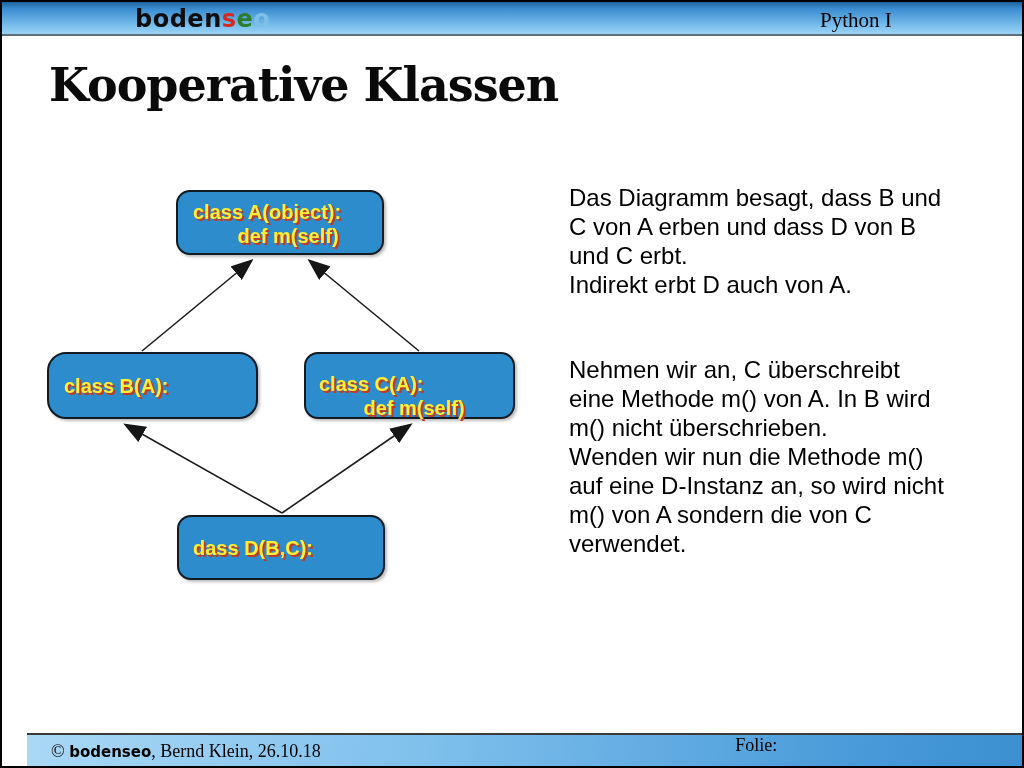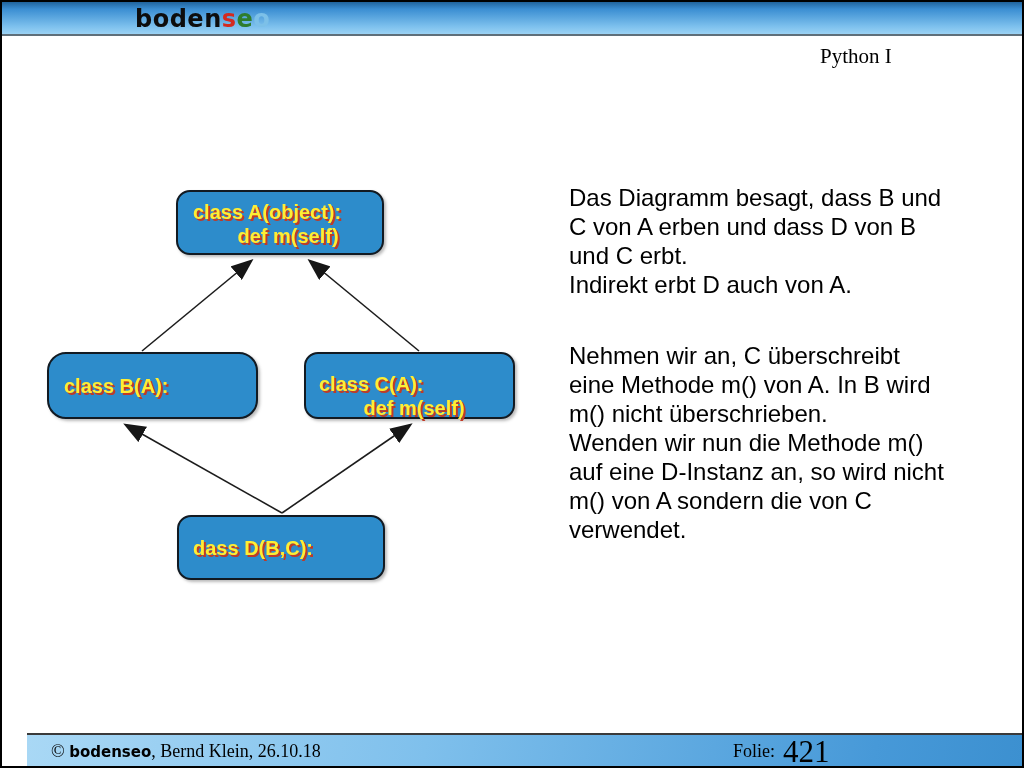--- a/index.html
+++ b/index.html
@@ -33,21 +33,20 @@
   .logo .l-black { color: #0d0d0d; }
   .logo .l-red   { color: #d42a20; }
   .logo .l-green { color: #2e7d2e; }
   .logo .l-blue  { color: #7cc0e8; }
   .header-course {
     position: absolute;
     left: 818px; top: 6px;
     font-family: "Liberation Serif", serif;
     font-size: 21px;
     color: #000;
-    margin-top: 36px;
   }
 
   
   .slide-title {
     position: absolute;
     left: 47px; top: 56px;
     font-family: "DejaVu Serif", "Liberation Serif", serif;
     font-weight: bold;
     font-size: 46px;
     letter-spacing: -1px;
@@ -84,21 +83,21 @@
   .main-text {
     position: absolute;
     left: 567px; top: 152px;
     width: 432px;
     font-family: "Liberation Sans", sans-serif;
     font-size: 24px;
     line-height: 29px;
     color: #000;
     white-space: pre-line;
   }
-  .main-text .para + .para { margin-top: 13px; }
+  .main-text .para + .para { margin-top: 27px; }
 
   
   .footer-bar {
     position: absolute;
     left: 0; right: 0; bottom: 0;
     height: 33px;
     background: linear-gradient(100deg, #a9d8f5 0%, #7fc0ec 40%, #4799d8 85%, #3c90d0 100%);
     border-top: 2px solid #3a3a3a;
     margin-left: 25px;
   }
@@ -115,20 +114,21 @@
     font-weight: bold;
     font-size: 15px;
   }
   .footer-right {
     position: absolute;
     left: 706px; top: 0;
     height: 33px;
     display: flex;
     align-items: center;
     gap: 8px;
+    flex-direction: column;
   }
   .folie-label {
     font-family: "Liberation Serif", serif;
     font-size: 18px;
     color: #000;
   }
   .folie-number {
     font-family: "Liberation Serif", serif;
     font-size: 31px;
     color: #000;
@@ -139,20 +139,21 @@
 
 <div class="slide">
 
   <div class="header-bar">
     <div class="logo">
       <span class="l-black">boden</span><span class="l-red">s</span><span class="l-green">e</span><span class="l-blue">o</span>
     </div>
     <div class="header-course">Python I</div>
   </div>
 
+  <h1 class="slide-title">Kooperative Klassen</h1>
 
   <div class="diagram">
     <svg class="edges-svg" width="560" height="470">
       <defs>
         <marker id="arrowhead" markerWidth="14" markerHeight="11" refX="12" refY="5.5" orient="auto">
           <path d="M0,0 L14,5.5 L0,11 z" fill="#161616"></path>
         </marker>
       </defs>
       <line x1="140" y1="209" x2="249" y2="119" stroke="#1c1c1c" stroke-width="1.6" marker-end="url(#arrowhead)"></line>
       <line x1="417" y1="209" x2="308" y2="119" stroke="#1c1c1c" stroke-width="1.6" marker-end="url(#arrowhead)"></line>

